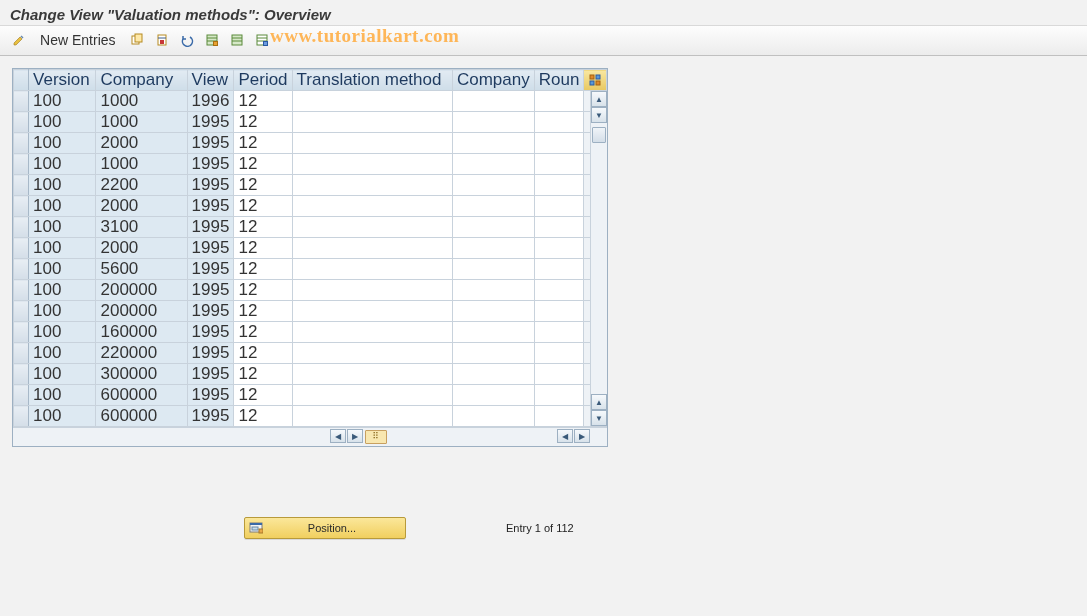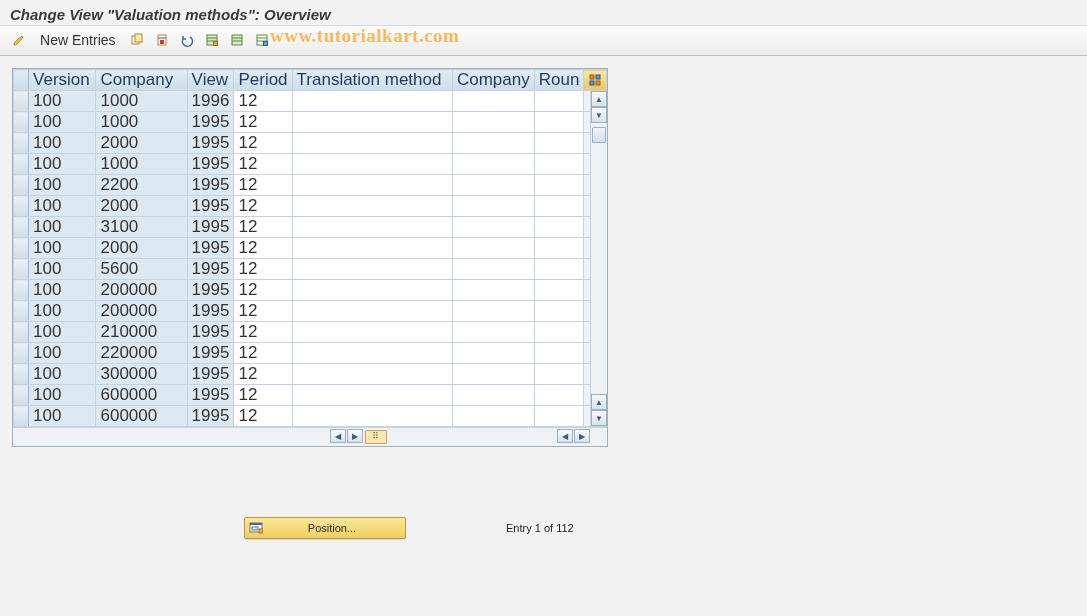--- a/index.html
+++ b/index.html
@@ -429,21 +429,21 @@
             <td class="ro">1995</td>
             <td>12</td>
             <td></td>
             <td></td>
             <td></td>
             <td style="background: rgb(238, 242, 246); border-left: 1px solid rgb(200, 210, 220);"></td>
           </tr>
           <tr>
             <td class="sel-col"></td>
             <td class="ro">100</td>
-            <td class="ro">210000</td>
+            <td class="ro">160000</td>
             <td class="ro">1995</td>
             <td>12</td>
             <td></td>
             <td></td>
             <td></td>
             <td style="background: rgb(238, 242, 246); border-left: 1px solid rgb(200, 210, 220);"></td>
           </tr>
           <tr>
             <td class="sel-col"></td>
             <td class="ro">100</td>

